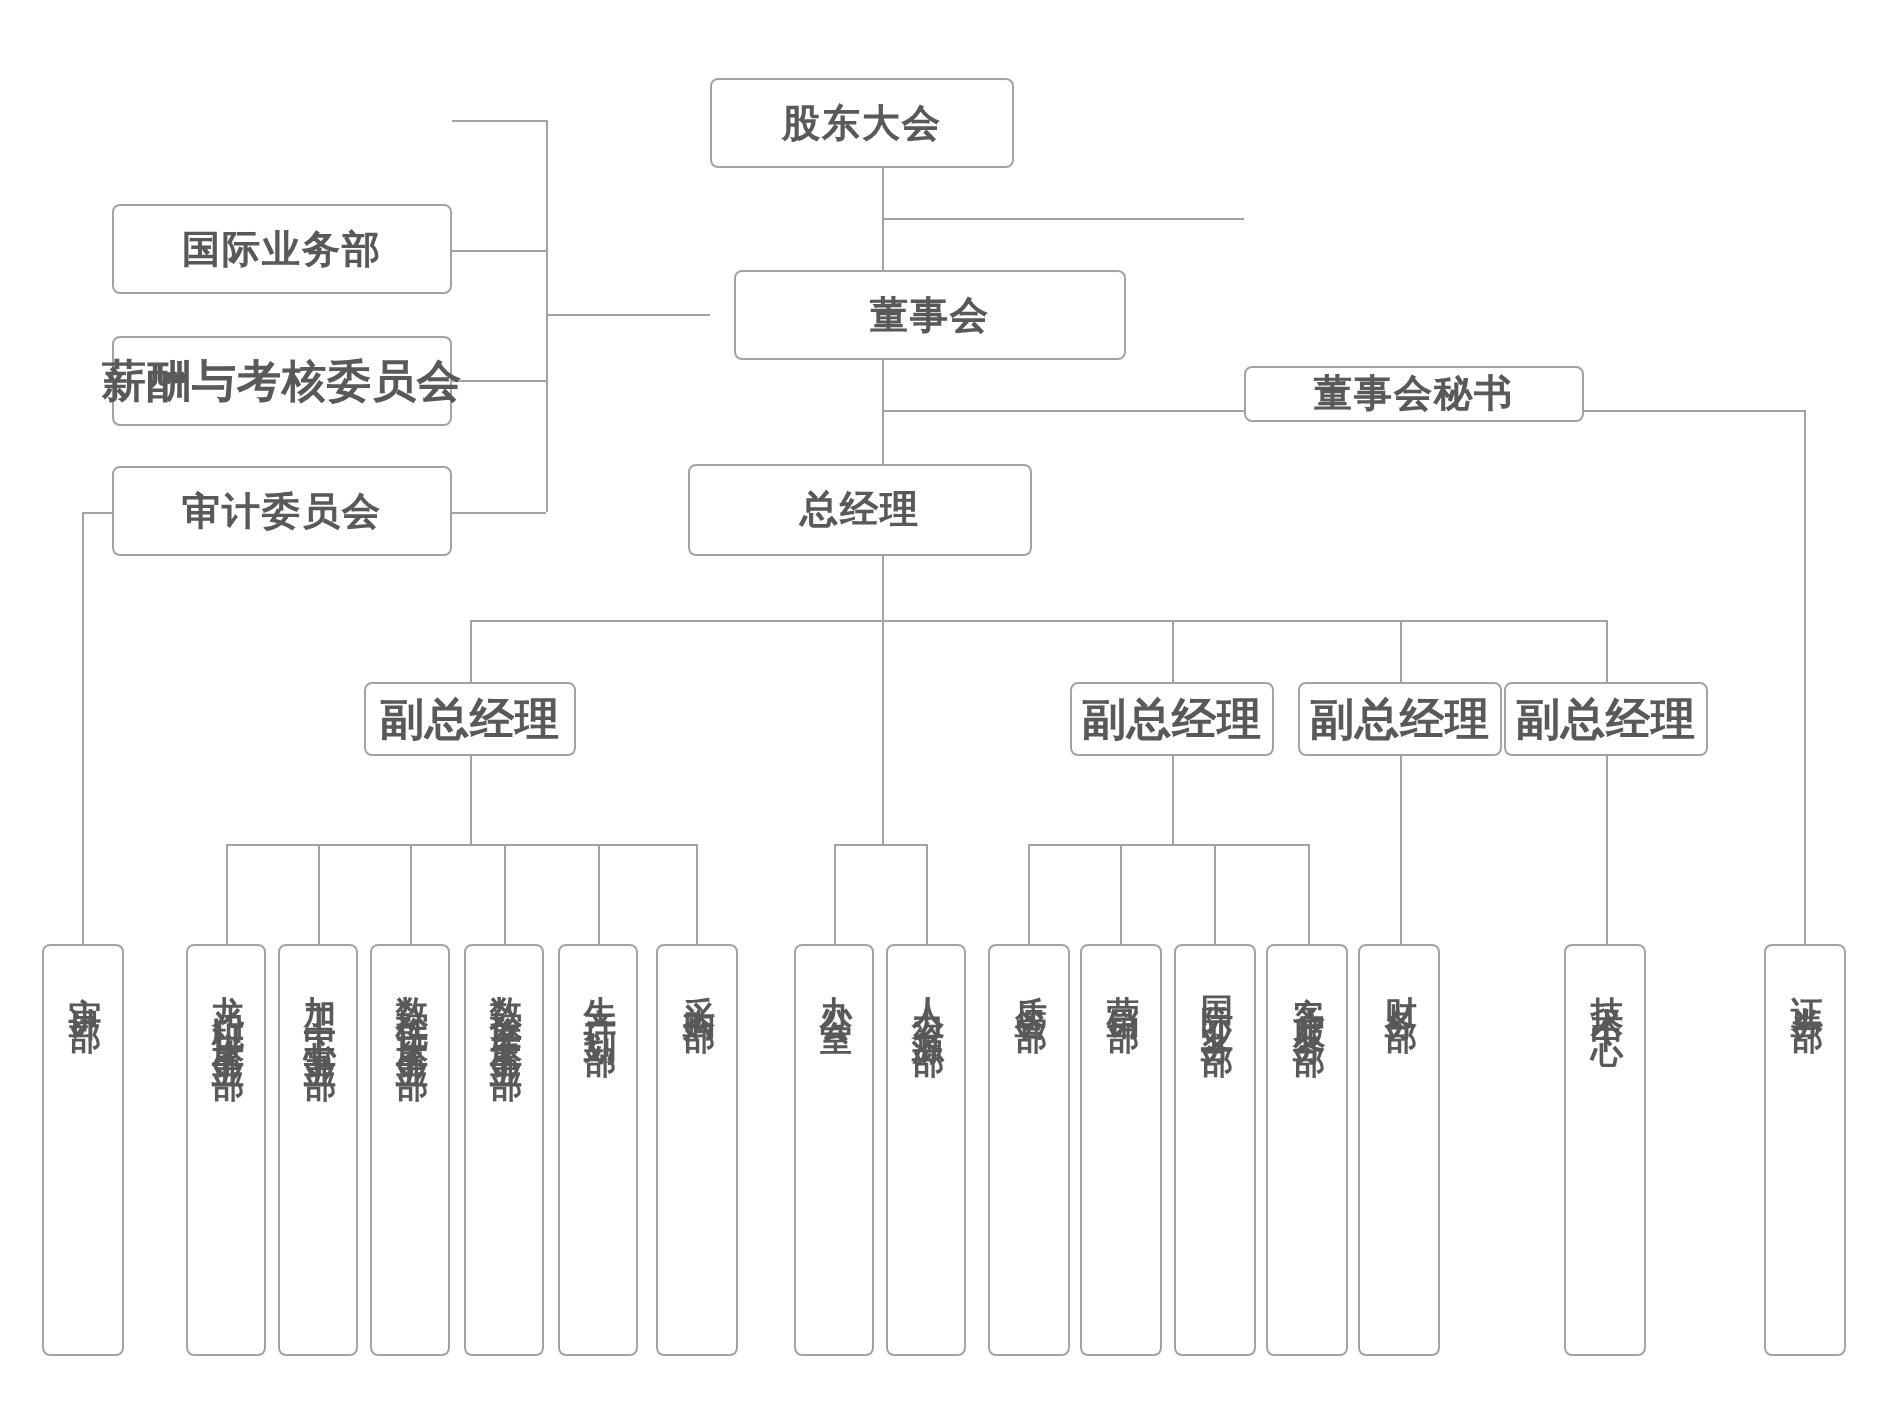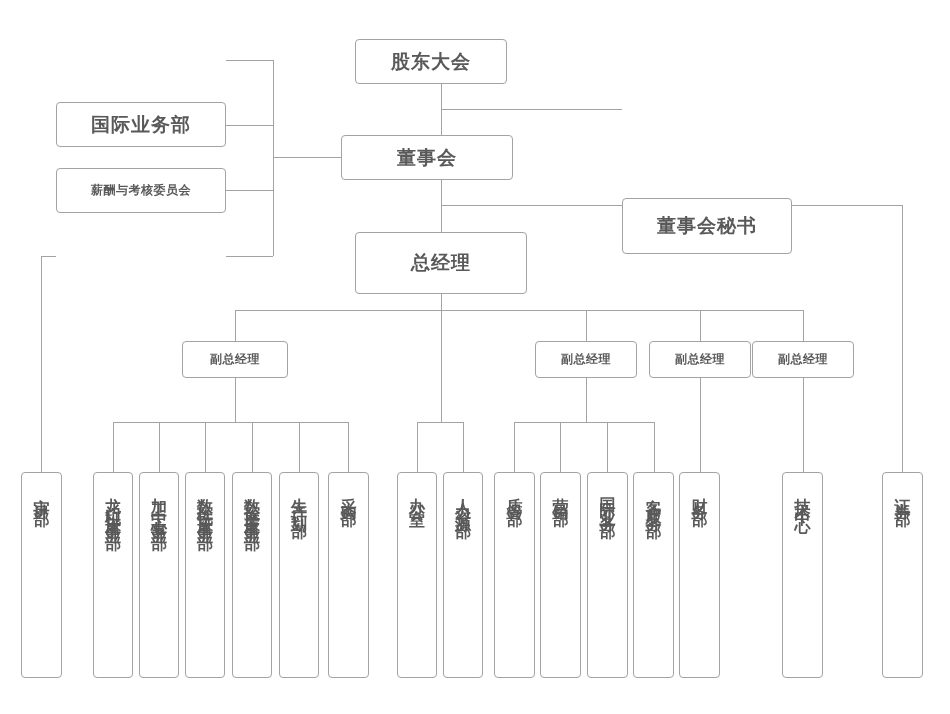--- a/index.html
+++ b/index.html
@@ -20,21 +20,21 @@
     color: var(--text, #595959);
     font-weight: bold;
     font-size: 19px;
     letter-spacing: 1px;
     display: flex;
     align-items: center;
     justify-content: center;
     white-space: nowrap;
     z-index: 2;
   }
-  .box.mid { font-size: 12px; letter-spacing: 0.5px; }
+  .box.mid { font-size: 22px; letter-spacing: 0.5px; }
   .box.vbox {
     align-items: flex-start;
     padding-top: 12px;
     font-size: 16px;
     letter-spacing: 0;
   }
   .vbox .vtext {
     writing-mode: vertical-rl;
     text-orientation: upright;
     letter-spacing: 6px;
@@ -46,25 +46,26 @@
     z-index: 1;
   }
 </style>
 </head>
 <body>
 
 <div class="stage" style="--background: #ffffff; --box_border: #a3a3a3; --connector: #a3a3a3; --text: #595959;">
 
   <div class="box" style="left:56px; top:102px; width:170px; height:45px">国际业务部</div>
   <div class="box mid" style="left:56px; top:168px; width:170px; height:45px">薪酬与考核委员会</div>
+  <div class="box" style="left:56px; top:233px; width:170px; height:45px">审计委员会</div>
 
   <div class="box" style="left:355px; top:39px; width:152px; height:45px">股东大会</div>
-  <div class="box" style="left:341px; top:135px; width:172px; height:45px">董事会</div>
-  <div class="box" style="left:622px; top:198px; width:170px; height:56px">董事会秘书</div>
-  <div class="box" style="left:355px; top:232px; width:172px; height:62px">总经理</div>
+  <div class="box" style="left:367px; top:135px; width:196px; height:45px">董事会</div>
+  <div class="box" style="left:622px; top:183px; width:170px; height:28px">董事会秘书</div>
+  <div class="box" style="left:344px; top:232px; width:172px; height:46px">总经理</div>
 
   <div class="box mid" style="left:182px; top:341px; width:106px; height:37px">副总经理</div>
   <div class="box mid" style="left:535px; top:341px; width:102px; height:37px">副总经理</div>
   <div class="box mid" style="left:649px; top:341px; width:102px; height:37px">副总经理</div>
   <div class="box mid" style="left:752px; top:341px; width:102px; height:37px">副总经理</div>
 
   <div class="box vbox" style="left:21px; top:472px; width:41px; height:206px">
     <span class="vtext">审计部</span>
     </div>
   <div class="box vbox" style="left:93px; top:472px; width:40px; height:206px">

